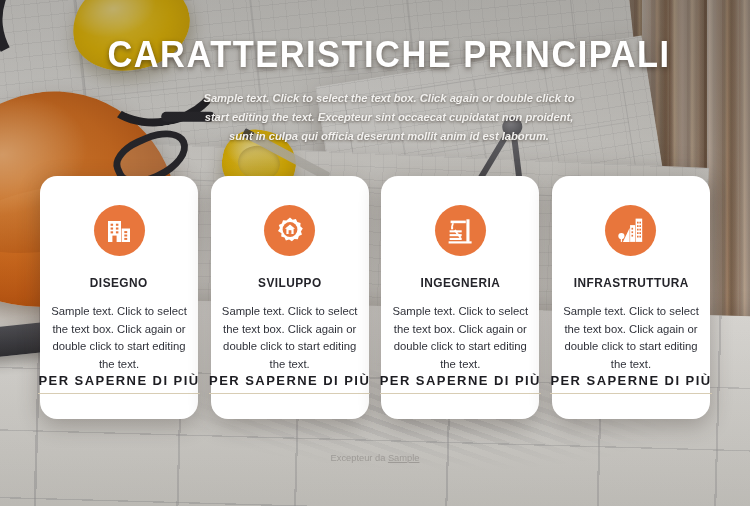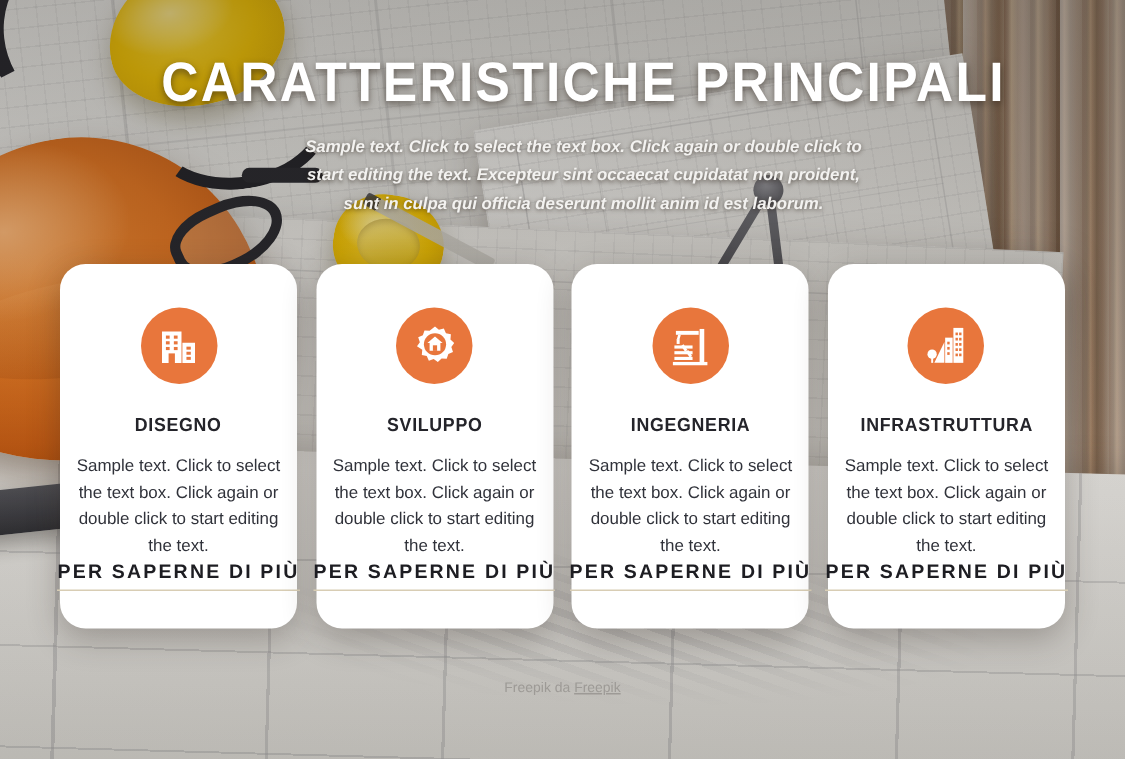--- a/index.html
+++ b/index.html
@@ -560,17 +560,17 @@
           </svg>
         </div>
         <div class="card-title">INFRASTRUTTURA</div>
         <div class="card-text">Sample text. Click to select the text box. Click again or double click to start editing the text.</div>
         <a class="card-link">PER SAPERNE DI PIÙ</a>
       </div>
 
     </div>
 
     <div class="credit">
-      <span>Freepik da </span><a class="link">Freepik</a>
+      <span>Excepteur da </span><a class="link">Sample</a>
     </div>
 
   </div>
 </div>
 
 </body></html>

